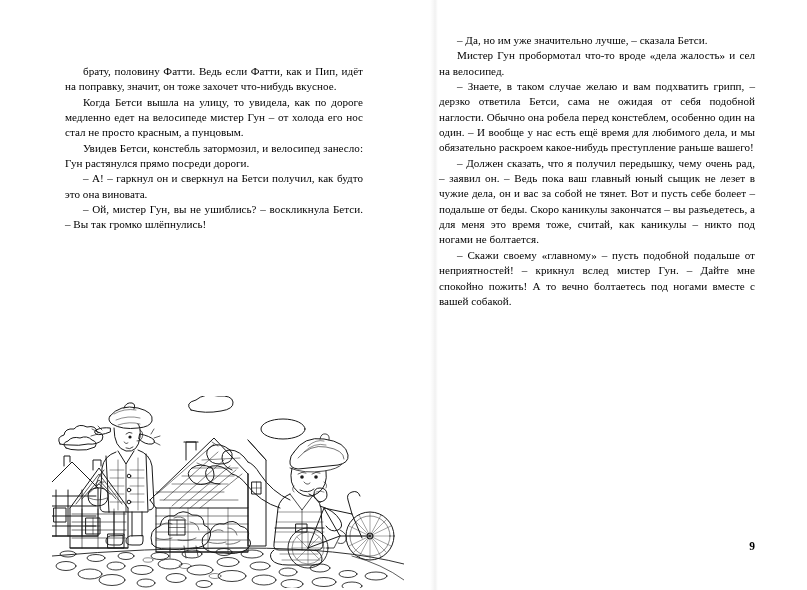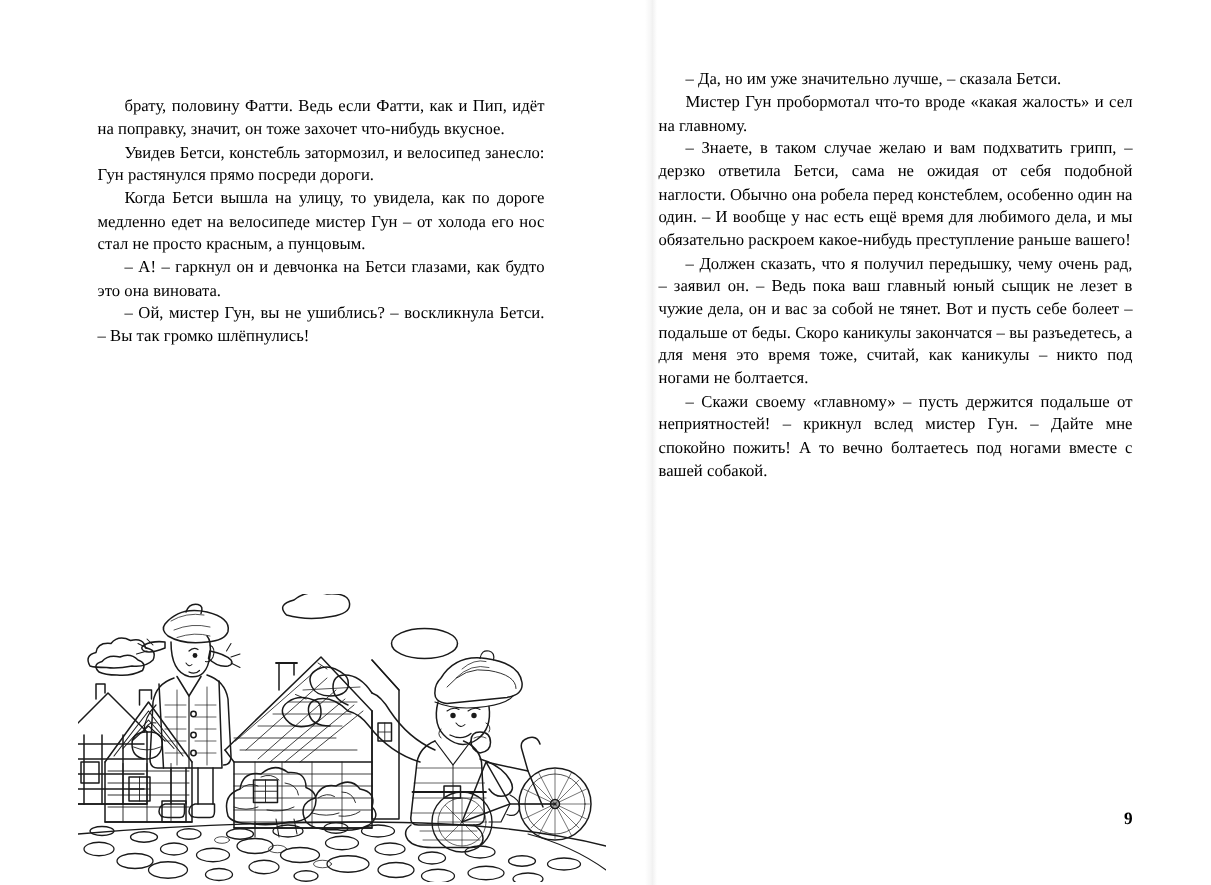--- a/index.html
+++ b/index.html
@@ -37,21 +37,21 @@
         rgba(0,0,0,0.00) 100%);
     pointer-events: none;
   }
 
   .page {
     position: relative;
     height: 590px;
     box-sizing: border-box;
   }
   #page-left  { width: 403px; padding: 20px 40px 20px 65px; margin-top: 44px; }
-  #page-right { width: 404px; padding: 46px 52px 20px 36px; }
+  #page-right { width: 404px; padding: 33px 52px 20px 36px; }
 
   .body-text {
     font-size: 11.1px;
     line-height: 15.35px;
     text-align: justify;
     text-justify: inter-word;
     letter-spacing: 0.02px;
     -webkit-font-smoothing: none;
   }
   .body-text p {
@@ -81,23 +81,23 @@
 </style>
 </head>
 <body>
 
 <div id="book-spread">
 
   <div class="page" id="page-left">
 
     <div class="body-text">
       <p>брату, половину Фатти. Ведь если Фатти, как и Пип, идёт на поправку, значит, он тоже захочет что-нибудь вкусное.</p>
+      <p>Когда Бетси вышла на улицу, то увидела, как по дороге медленно едет на велосипеде мистер Гун – от холода его нос стал не просто красным, а пунцовым.</p>
       <p>Увидев Бетси, констебль затормозил, и велосипед занесло: Гун растянулся прямо посреди дороги.</p>
-      <p>Когда Бетси вышла на улицу, то увидела, как по дороге медленно едет на велосипеде мистер Гун – от холода его нос стал не просто красным, а пунцовым.</p>
-      <p>– А! – гаркнул он и девчонка на Бетси глазами, как будто это она виновата.</p>
+      <p>– А! – гаркнул он и сверкнул на Бетси получил, как будто это она виновата.</p>
       <p>– Ой, мистер Гун, вы не ушиблись? – воскликнула Бетси. – Вы так громко шлёпнулись!</p>
     </div>
 
     <div id="illustration">
       <svg viewBox="0 0 352 192" xmlns="http://www.w3.org/2000/svg" fill="none" stroke="#1a1a1a" stroke-width="1" stroke-linecap="round" stroke-linejoin="round">
 
         <g stroke-width="1">
           <path d="M8 48 q-4 -7 4 -9 q1 -7 10 -6 q5 -6 13 -2 q9 -2 10 5 q8 1 5 8 q-5 5 -14 4 q-10 2 -17 1 q-8 0 -11 -1z"></path>
           <path d="M14 52 q-5 -5 2 -7 q4 -5 12 -3 q7 -3 12 2 q6 2 3 7 q-8 4 -17 3 q-8 0 -12 -2z"></path>
         </g>
@@ -314,23 +314,23 @@
     </div>
 
   </div>
 
   <div id="gutter"></div>
 
   <div class="page" id="page-right">
 
     <div class="body-text">
       <p>– Да, но им уже значительно лучше, – сказала Бетси.</p>
-      <p>Мистер Гун пробормотал что-то вроде «какая жалость» и сел на главному.</p>
+      <p>Мистер Гун пробормотал что-то вроде «дела жалость» и сел на велосипед.</p>
       <p>– Знаете, в таком случае желаю и вам подхватить грипп, – дерзко ответила Бетси, сама не ожидая от себя подобной наглости. Обычно она робела перед констеблем, особенно один на один. – И вообще у нас есть ещё время для любимого дела, и мы обязательно раскроем какое-нибудь преступление раньше вашего!</p>
       <p>– Должен сказать, что я получил передышку, чему очень рад, – заявил он. – Ведь пока ваш главный юный сыщик не лезет в чужие дела, он и вас за собой не тянет. Вот и пусть себе болеет – подальше от беды. Скоро каникулы закончатся – вы разъедетесь, а для меня это время тоже, считай, как каникулы – никто под ногами не болтается.</p>
-      <p>– Скажи своему «главному» – пусть держится подальше от неприятностей! – крикнул вслед мистер Гун. – Дайте мне спокойно пожить! А то вечно болтаетесь под ногами вместе с вашей собакой.</p>
+      <p>– Скажи своему «главному» – пусть подобной подальше от неприятностей! – крикнул вслед мистер Гун. – Дайте мне спокойно пожить! А то вечно болтаетесь под ногами вместе с вашей собакой.</p>
     </div>
 
     <div class="page-number">9</div>
 
   </div>
 
 </div>
 
 </body></html>

